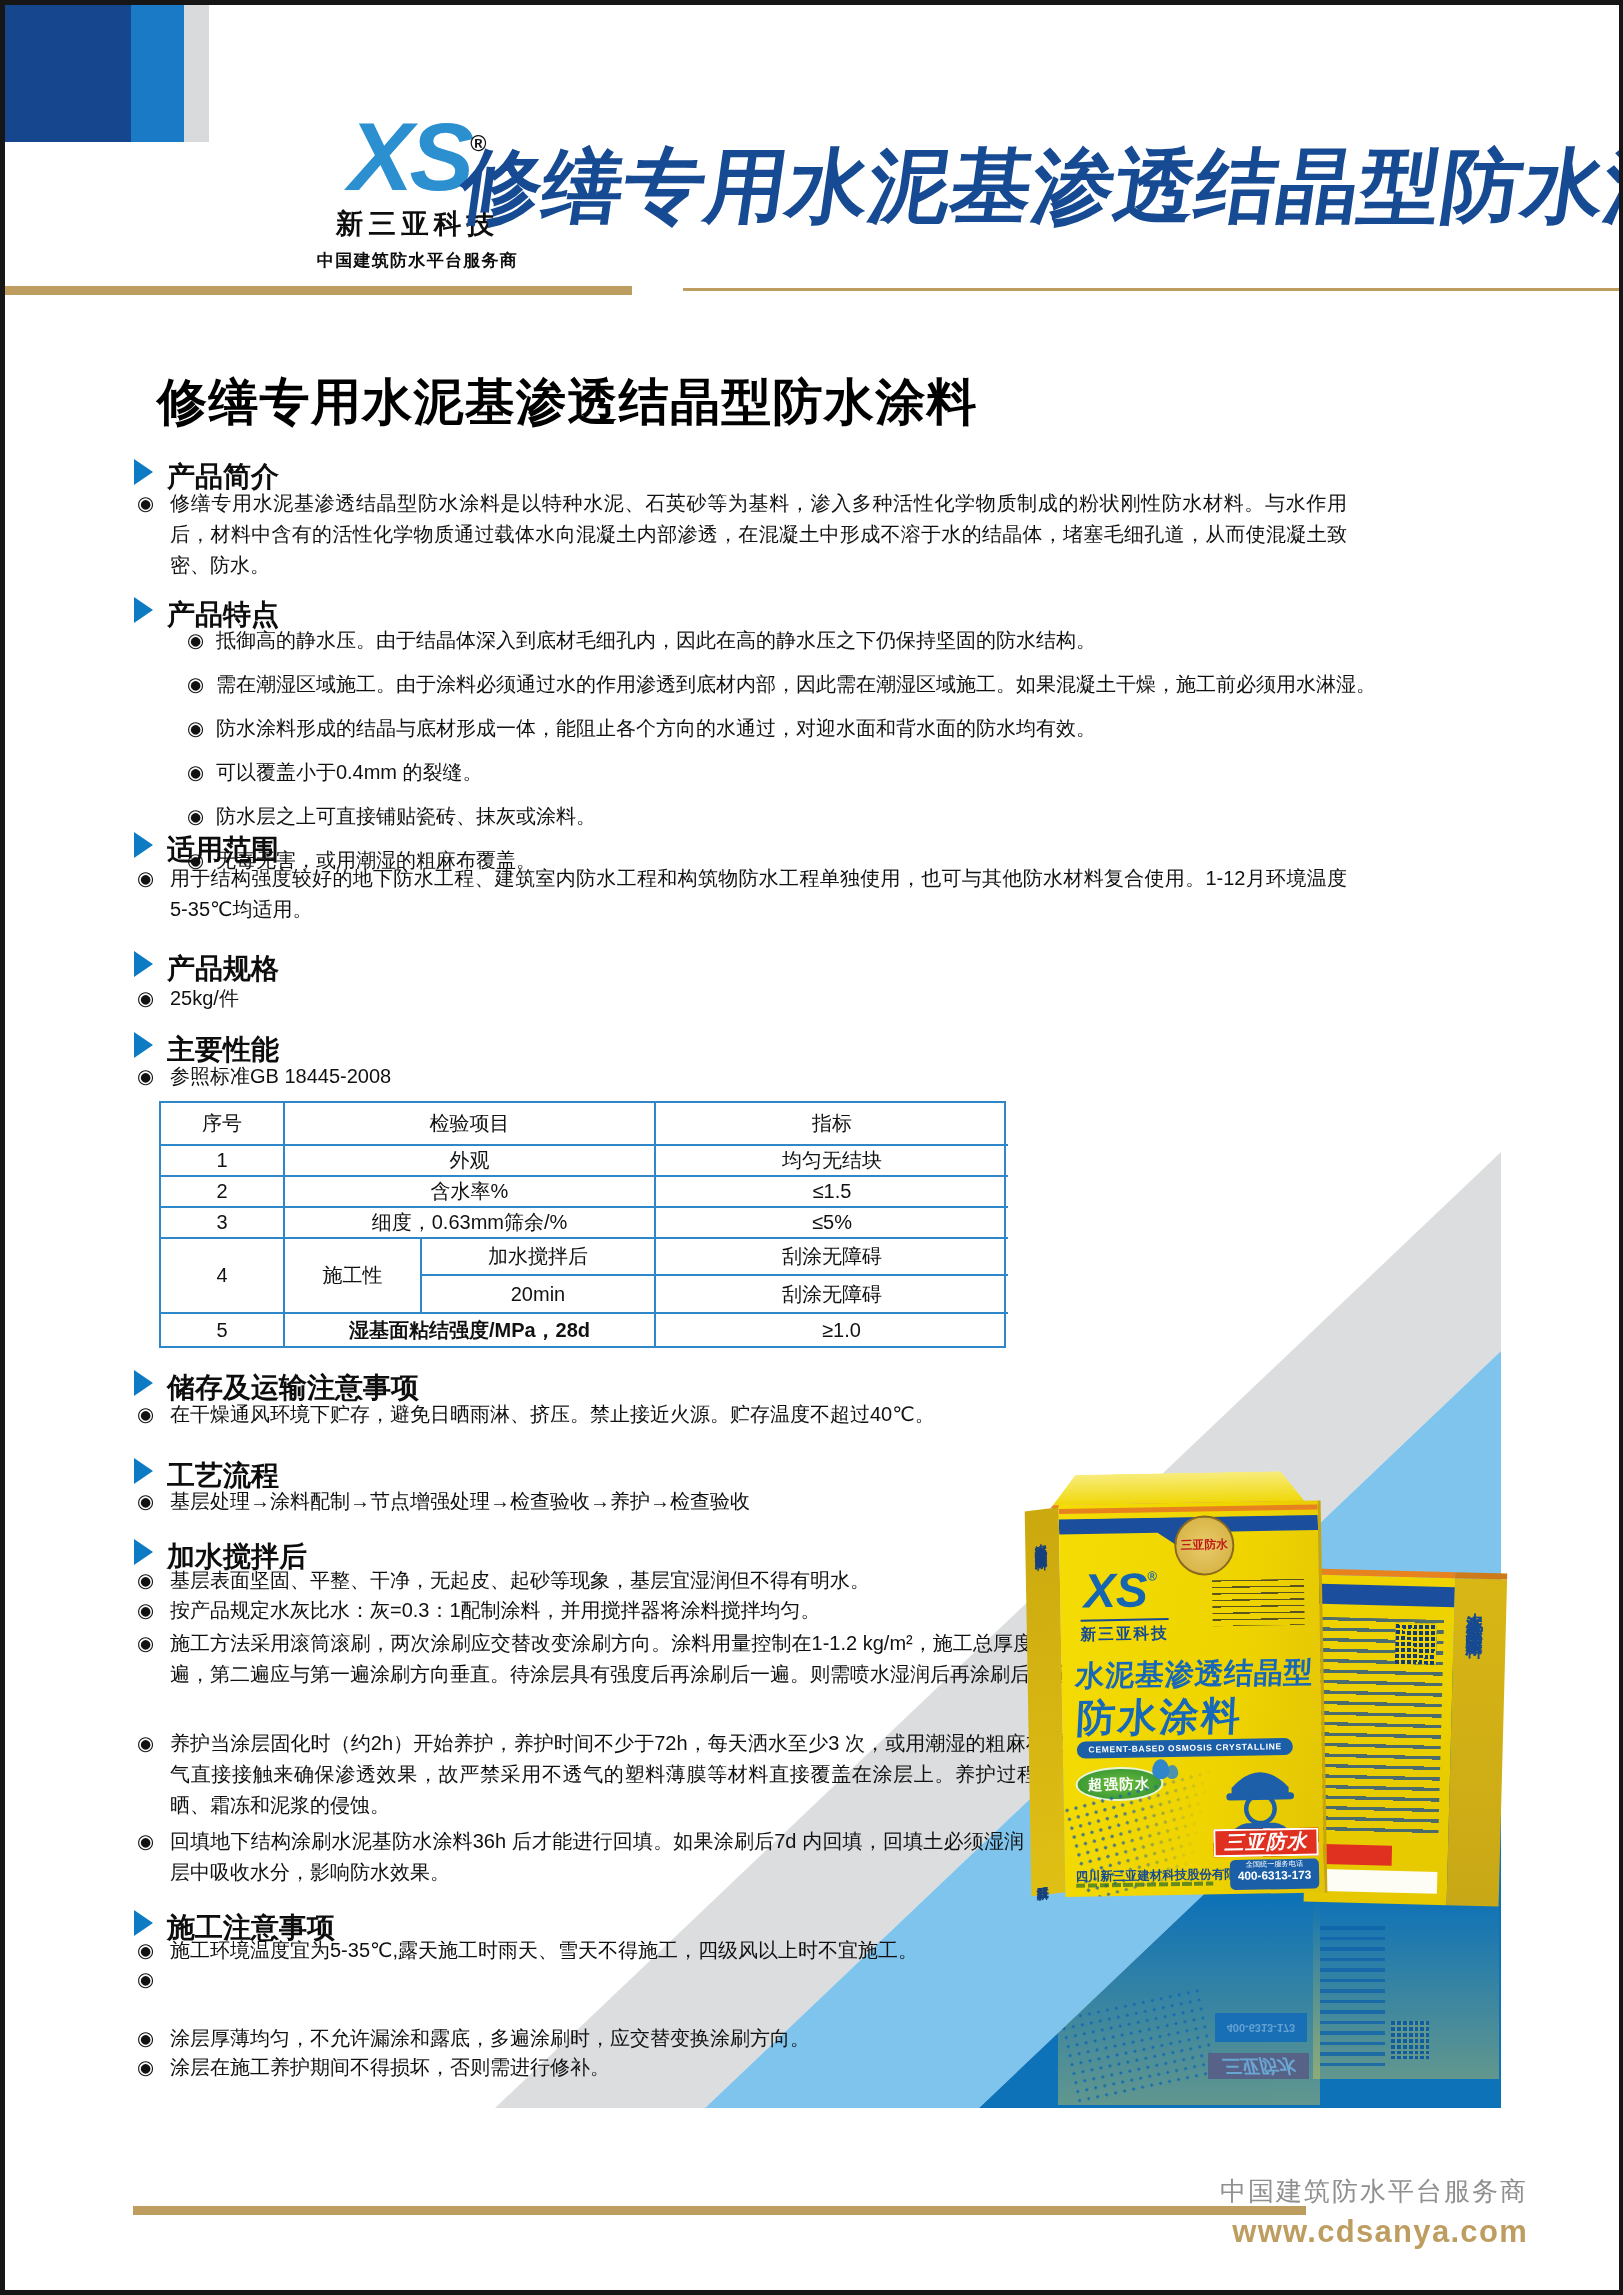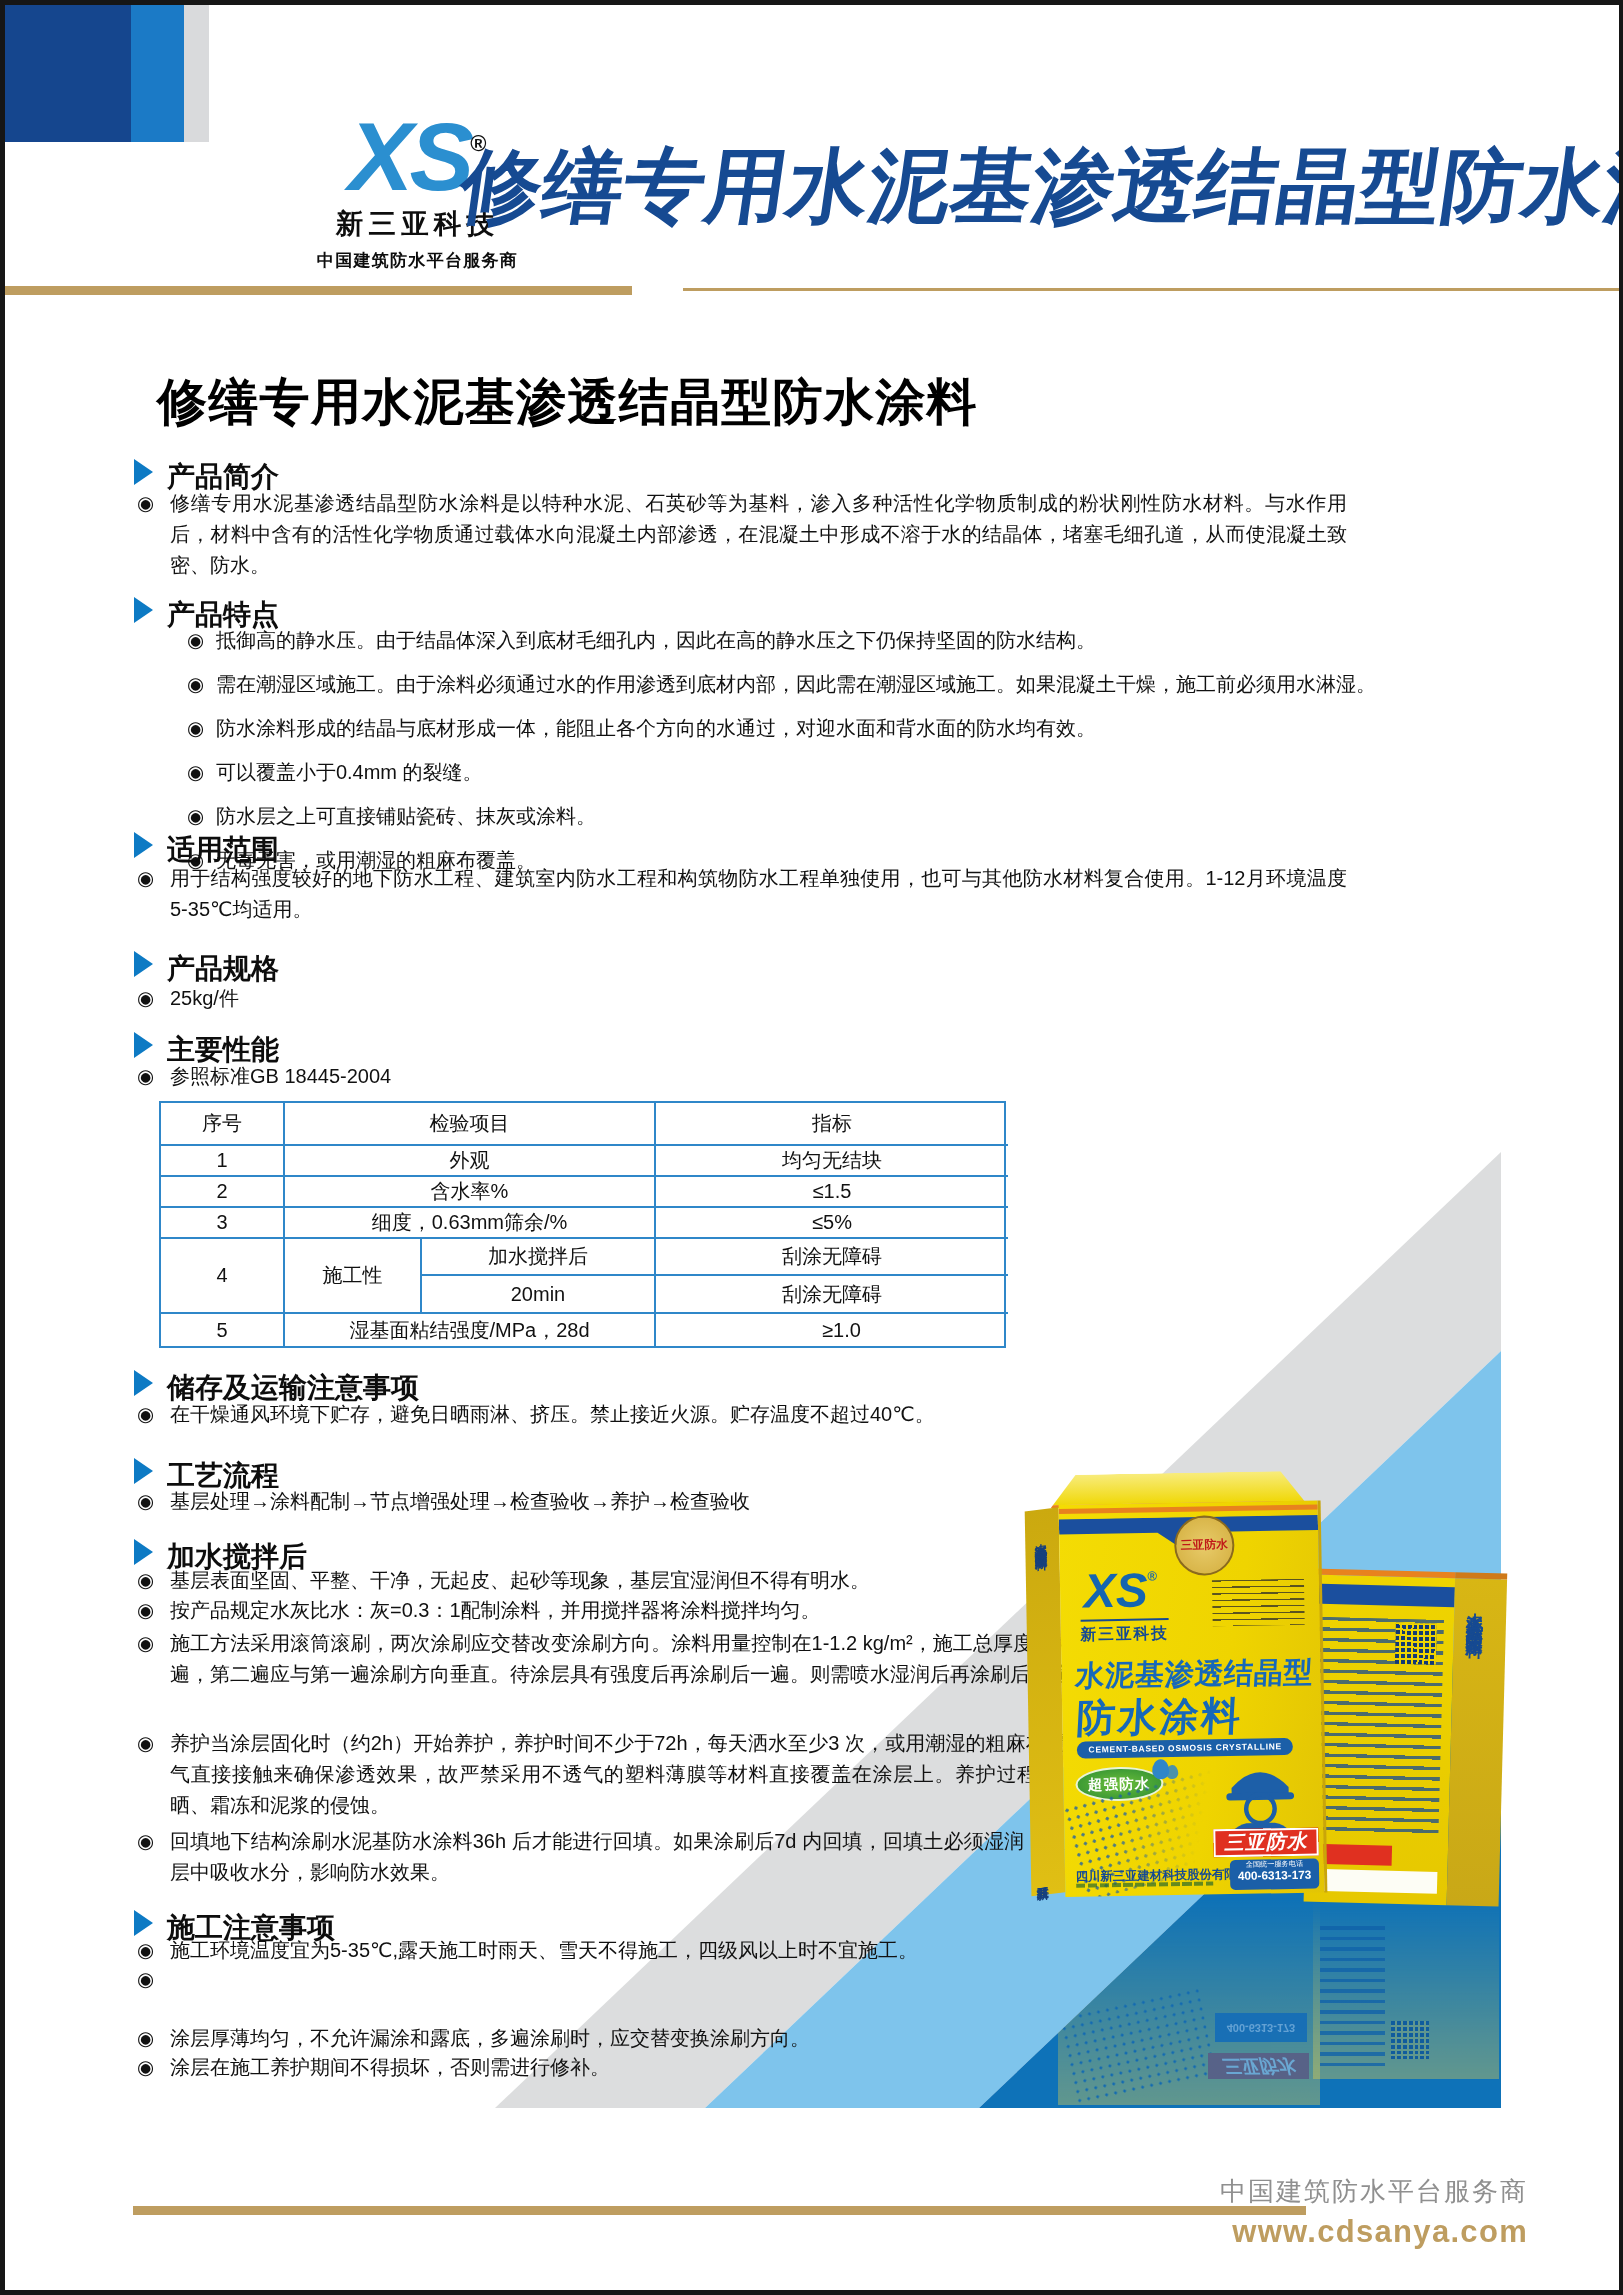--- a/index.html
+++ b/index.html
@@ -212,21 +212,21 @@
   </div>
   <div class="abs blt" style="left:165px;top:978px;">
     <span class="dot">◉</span><span>25kg/件</span>
   </div>
 
   <div class="abs sec" style="left:129px;top:1026px;">
     <span class="tri"></span>
     <span class="sec-label">主要性能</span>
   </div>
   <div class="abs blt" style="left:165px;top:1056px;">
-    <span class="dot">◉</span><span>参照标准GB 18445-2004</span>
+    <span class="dot">◉</span><span>参照标准GB 18445-2008</span>
   </div>
 
   <div class="abs spec-table">
     <div class="cell" style="grid-area:1/1;">序号</div>
     <div class="cell" style="grid-area:1/2/2/4;">检验项目</div>
     <div class="cell last-col" style="grid-area:1/4;">指标</div>
 
     <div class="cell" style="grid-area:2/1;">1</div>
     <div class="cell" style="grid-area:2/2/3/4;">外观</div>
     <div class="cell last-col" style="grid-area:2/4;">均匀无结块</div>
@@ -240,21 +240,21 @@
     <div class="cell last-col" style="grid-area:4/4;">≤5%</div>
 
     <div class="cell" style="grid-area:5/1/7/2;">4</div>
     <div class="cell" style="grid-area:5/2/7/3;">施工性</div>
     <div class="cell" style="grid-area:5/3;">加水搅拌后</div>
     <div class="cell last-col" style="grid-area:5/4;">刮涂无障碍</div>
     <div class="cell" style="grid-area:6/3;">20min</div>
     <div class="cell last-col" style="grid-area:6/4;">刮涂无障碍</div>
 
     <div class="cell last-row" style="grid-area:7/1;">5</div>
-    <div class="cell last-row" style="grid-area:7/2/8/4;">湿基面粘结强度/MPa，28d</div>
+    <div class="cell last-row" style="grid-area:7/2/8/4;font-weight:bold;">湿基面粘结强度/MPa，28d</div>
     <div class="cell last-col last-row" style="grid-area:7/4;margin-left:19px;">≥1.0</div>
   </div>
 
   <div class="abs sec" style="left:129px;top:1364px;">
     <span class="tri"></span>
     <span class="sec-label">储存及运输注意事项</span>
   </div>
   <div class="abs blt" style="left:165px;top:1394px;">
     <span class="dot">◉</span><span>在干燥通风环境下贮存，避免日晒雨淋、挤压。禁止接近火源。贮存温度不超过40℃。</span>
   </div>

